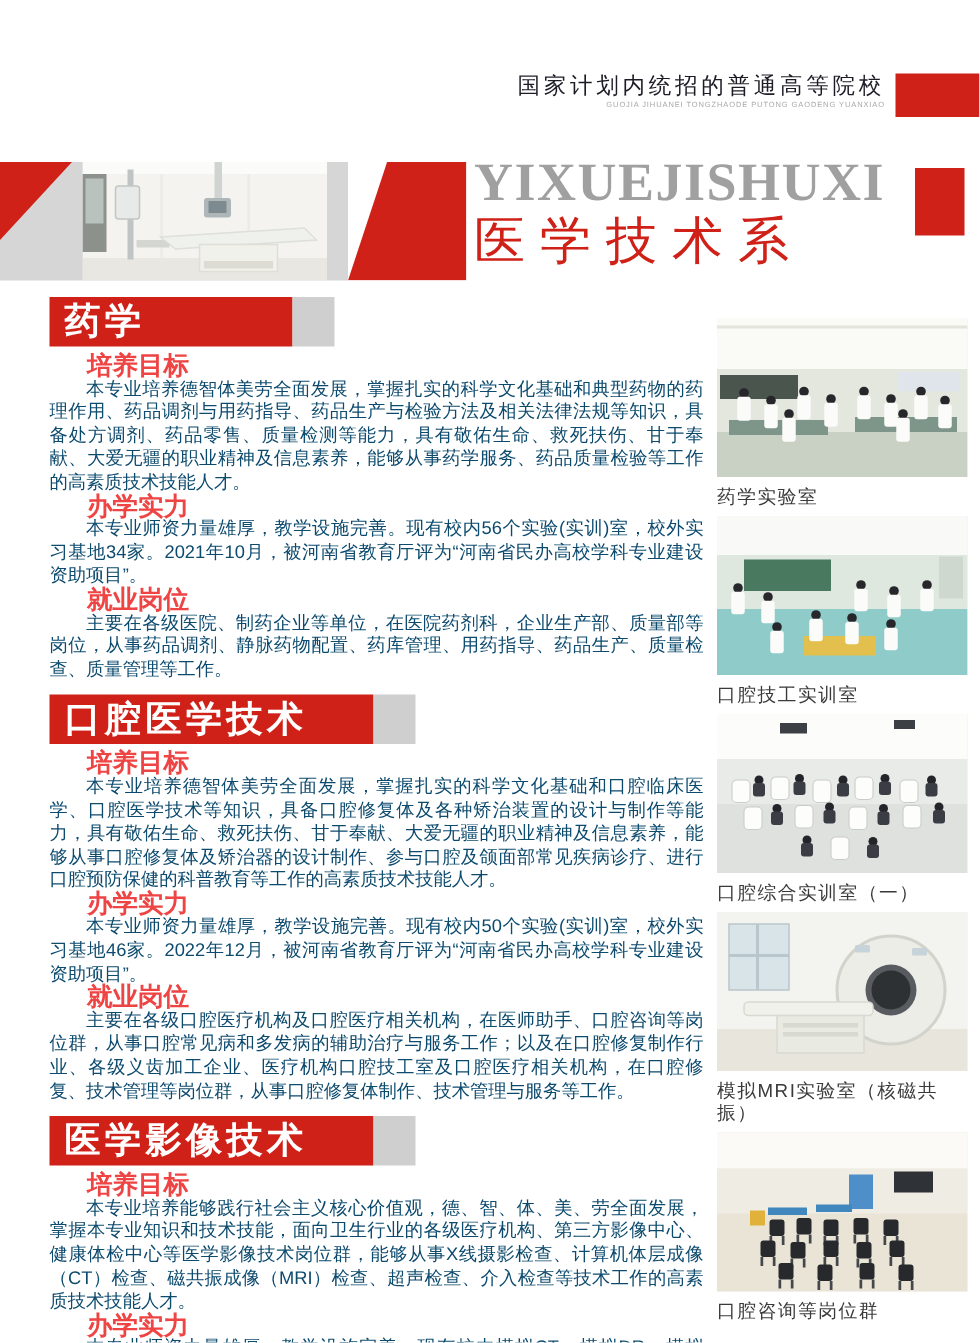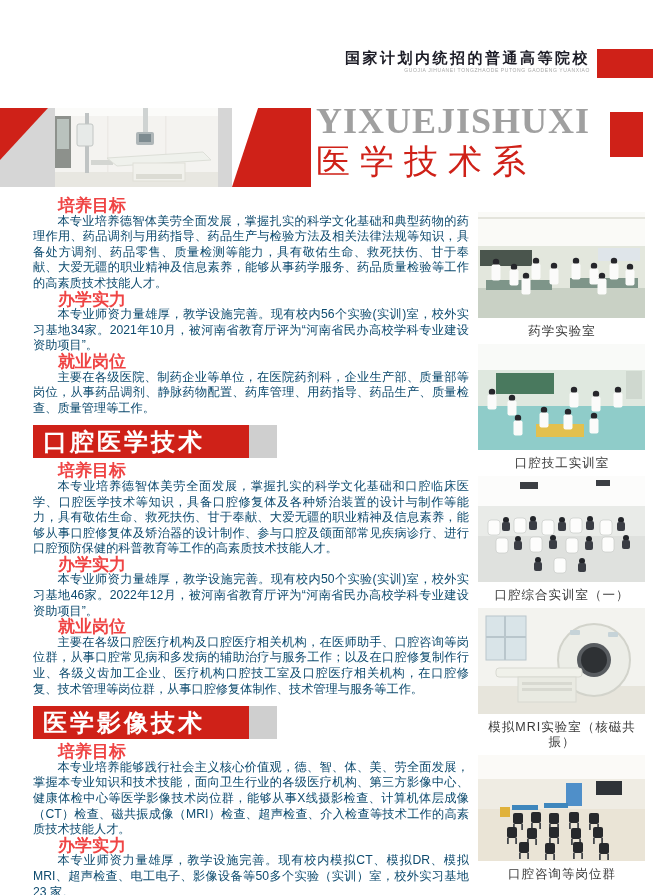--- a/index.html
+++ b/index.html
@@ -10,21 +10,21 @@
   }
   *{box-sizing:border-box;margin:0;padding:0;}
   html,body{background:#fff;}
   body{
     width:653px;height:895px;position:relative;overflow:hidden;
     font-family:"Liberation Sans","DejaVu Sans",sans-serif;color:var(--text);
   }
   
   .banner{position:absolute;top:49px;right:0;display:flex;align-items:flex-start;}
   .banner-text{text-align:right;margin-right:7px;}
-  .banner-title{font-size:15px;font-weight:bold;color:#1c1c26;letter-spacing:2.5px;line-height:17px;padding-left:16px;}
+  .banner-title{font-size:15px;font-weight:normal;color:#1c1c26;letter-spacing:2.5px;line-height:17px;padding-left:16px;}
   .banner-sub{font-size:5px;color:#a8a8a8;letter-spacing:.6px;margin-top:1px;}
   .banner-block{width:56px;height:29px;background:var(--accent);}
   
   .head-band{position:absolute;left:0;top:108px;width:312px;height:79px;}
   .band-gray{position:absolute;left:0;top:0;width:232px;height:79px;background:var(--band-gray);}
   .corner-tri{position:absolute;left:0;top:0;width:48px;height:52px;background:var(--accent);
     clip-path:polygon(0 0,100% 0,0 100%);}
   .head-photo{position:absolute;left:55px;top:0;width:163px;height:79px;}
   .head-photo svg{display:block;width:100%;height:100%;}
   .head-slash{position:absolute;left:232px;top:0;width:79px;height:79px;background:var(--accent);
@@ -43,21 +43,21 @@
   .sec-bar::after{content:"";position:absolute;left:100%;top:0;width:28px;height:100%;background:#cfcfcf;}
   .sec-pharmacy .sec-bar{width:162px;}
   .sec-dental .sec-bar,.sec-imaging .sec-bar{width:216px;}
   .blk-h{font-size:17px;font-weight:bold;color:#ef4444;line-height:15.6px;text-indent:25px;}
   .blk-p{font-size:12.2px;line-height:15.6px;text-indent:2em;text-align:justify;color:#0c4a6e;}
   
   .sidebar{position:absolute;left:478px;top:212px;width:168px;display:flex;flex-direction:column;gap:5px;}
   .sidebar figure{display:block;}
   .ph{width:167px;height:106px;background:#eee;}
   .ph svg{display:block;width:100%;height:100%;}
-  .sidebar figcaption{margin-top:6px;text-align:center;font-size:12.5px;line-height:15px;
+  .sidebar figcaption{margin-top:6px;text-align:left;font-size:12.5px;line-height:15px;
     color:#3a3a3a;letter-spacing:1px;}
 </style>
 </head>
 <body>
 
 <div class="banner">
   <div class="banner-text">
     <div class="banner-title">国家计划内统招的普通高等院校</div>
     <div class="banner-sub">GUOJIA JIHUANEI TONGZHAODE PUTONG GAODENG YUANXIAO</div>
   </div>
@@ -92,20 +92,21 @@
 
 <div class="dept-title">
   <div class="dept-latin">YIXUEJISHUXI</div>
   <div class="dept-cn">医学技术系</div>
 </div>
 <div class="title-square"></div>
 
 <main class="content">
 
   <section class="sec-pharmacy">
+    <h2 class="sec-bar"><span>药学</span></h2>
     <h3 class="blk-h">培养目标</h3>
     <p class="blk-p">本专业培养德智体美劳全面发展，掌握扎实的科学文化基础和典型药物的药理作用、药品调剂与用药指导、药品生产与检验方法及相关法律法规等知识，具备处方调剂、药品零售、质量检测等能力，具有敬佑生命、救死扶伤、甘于奉献、大爱无疆的职业精神及信息素养，能够从事药学服务、药品质量检验等工作的高素质技术技能人才。</p>
     <h3 class="blk-h">办学实力</h3>
     <p class="blk-p">本专业师资力量雄厚，教学设施完善。现有校内56个实验(实训)室，校外实习基地34家。2021年10月，被河南省教育厅评为“河南省民办高校学科专业建设资助项目”。</p>
     <h3 class="blk-h">就业岗位</h3>
     <p class="blk-p">主要在各级医院、制药企业等单位，在医院药剂科，企业生产部、质量部等岗位，从事药品调剂、静脉药物配置、药库管理、用药指导、药品生产、质量检查、质量管理等工作。</p>
   </section>
 
   <section class="sec-dental">
     <h2 class="sec-bar"><span>口腔医学技术</span></h2>

